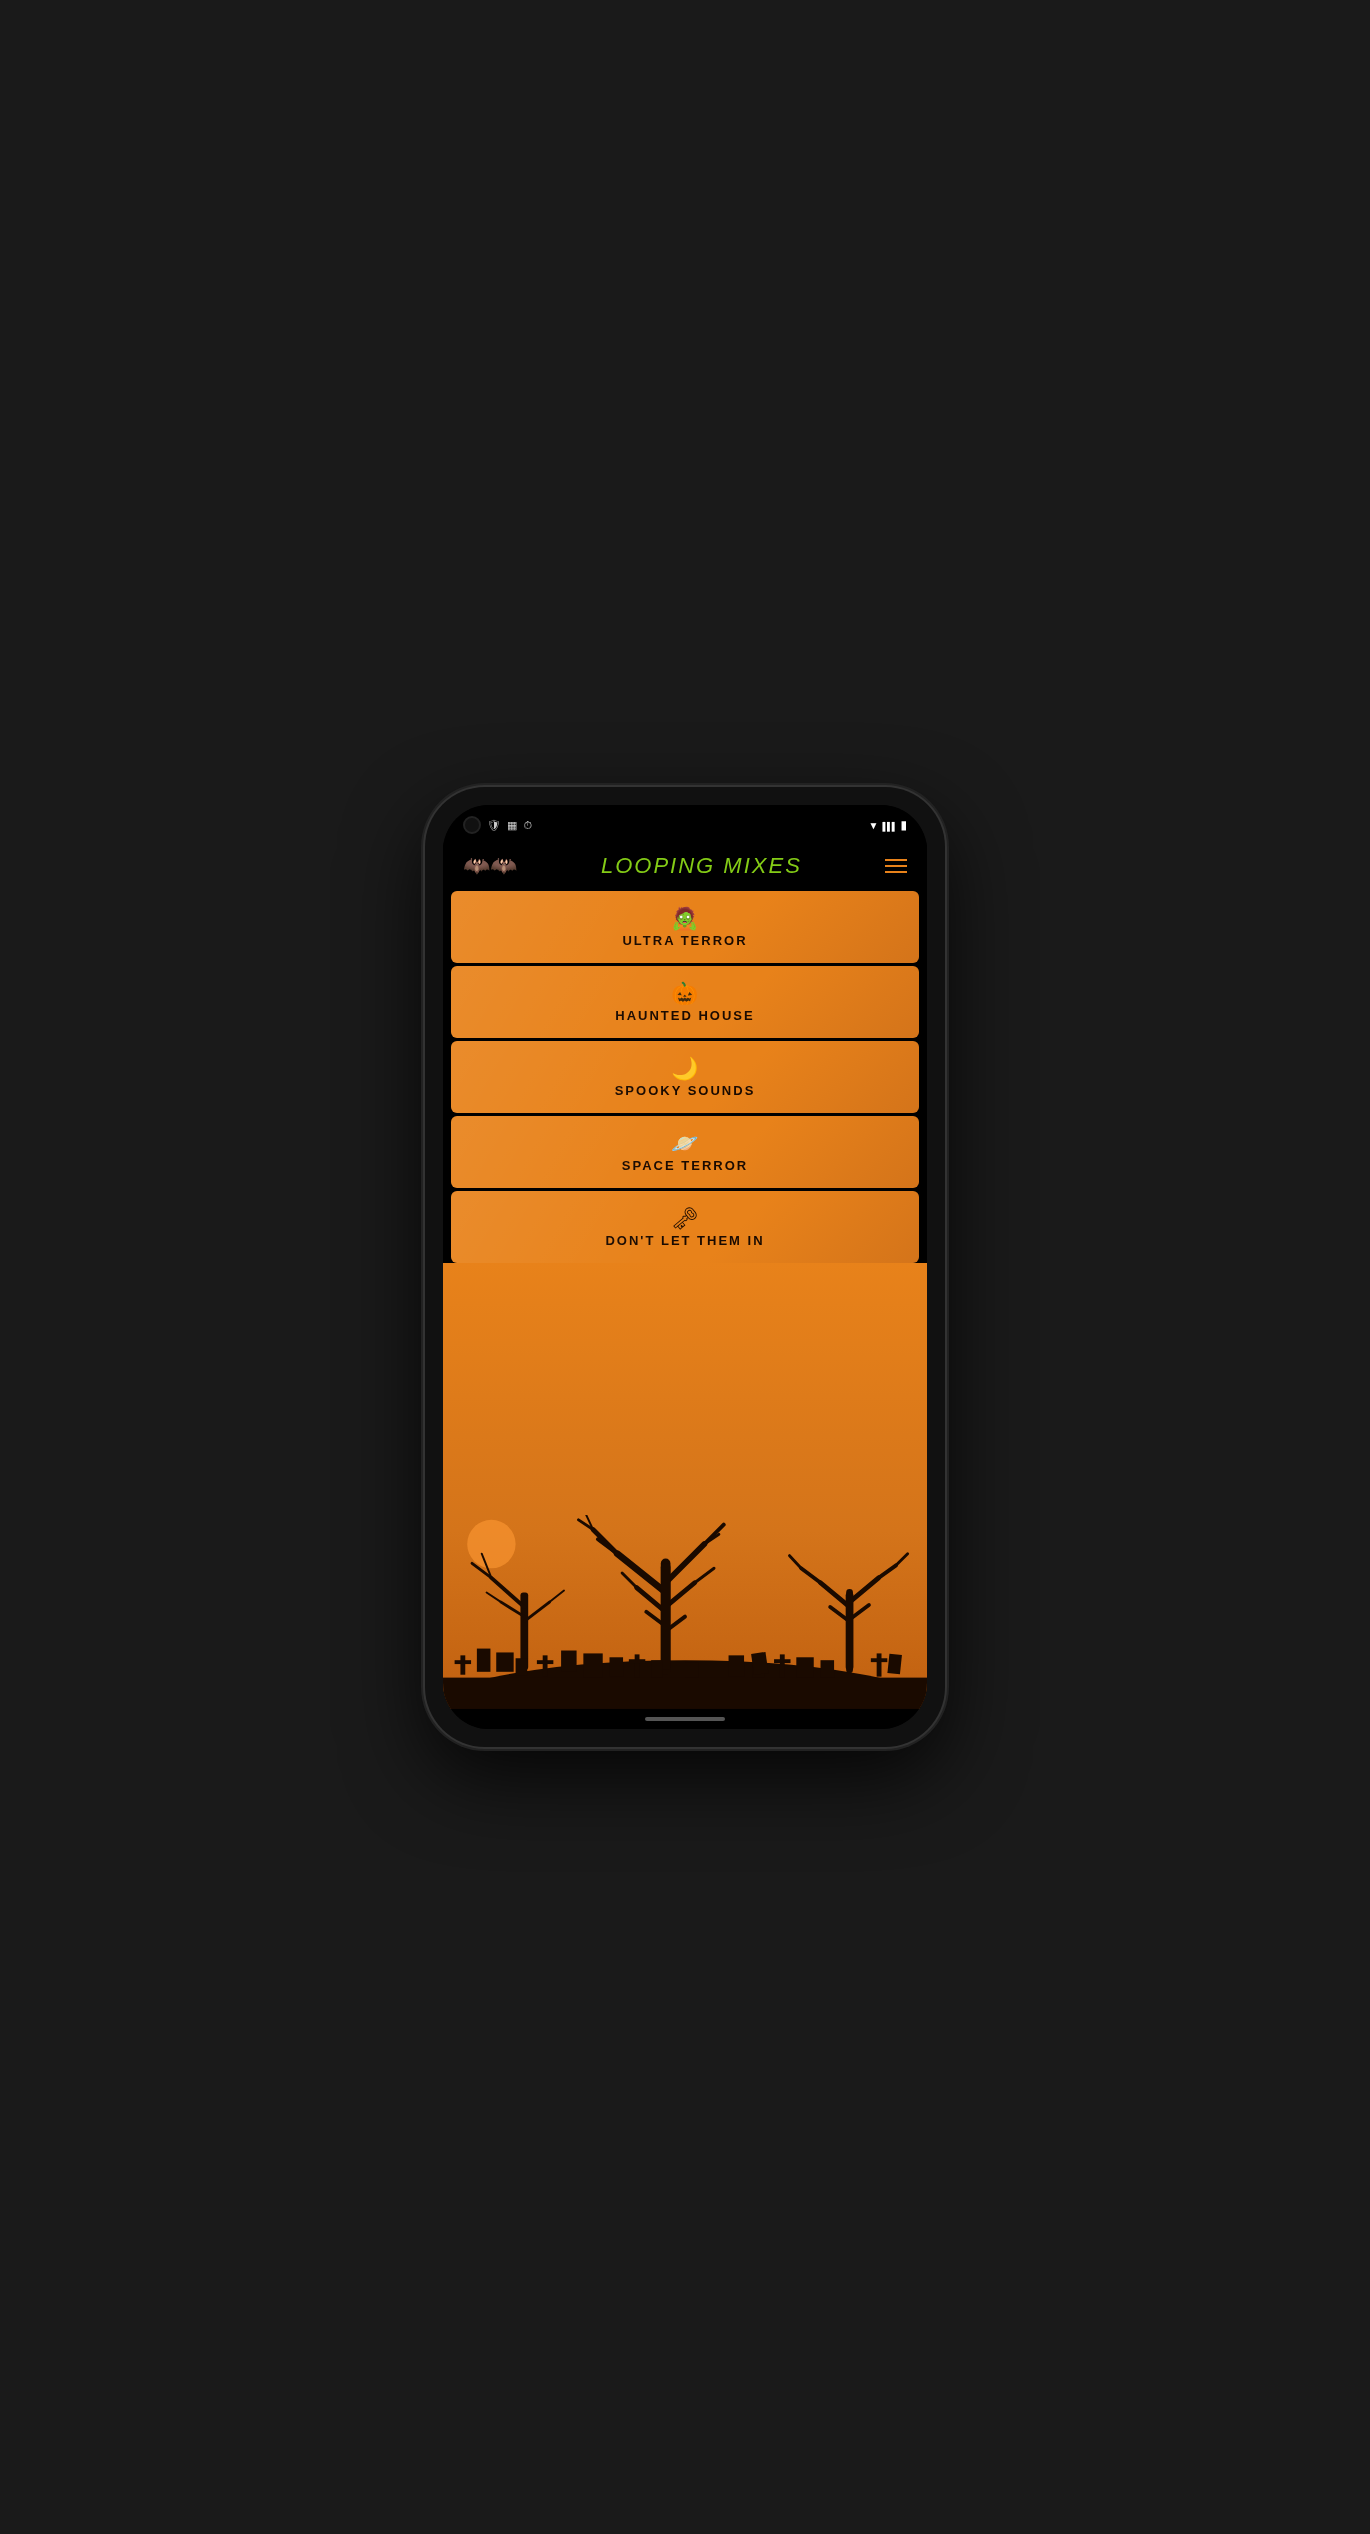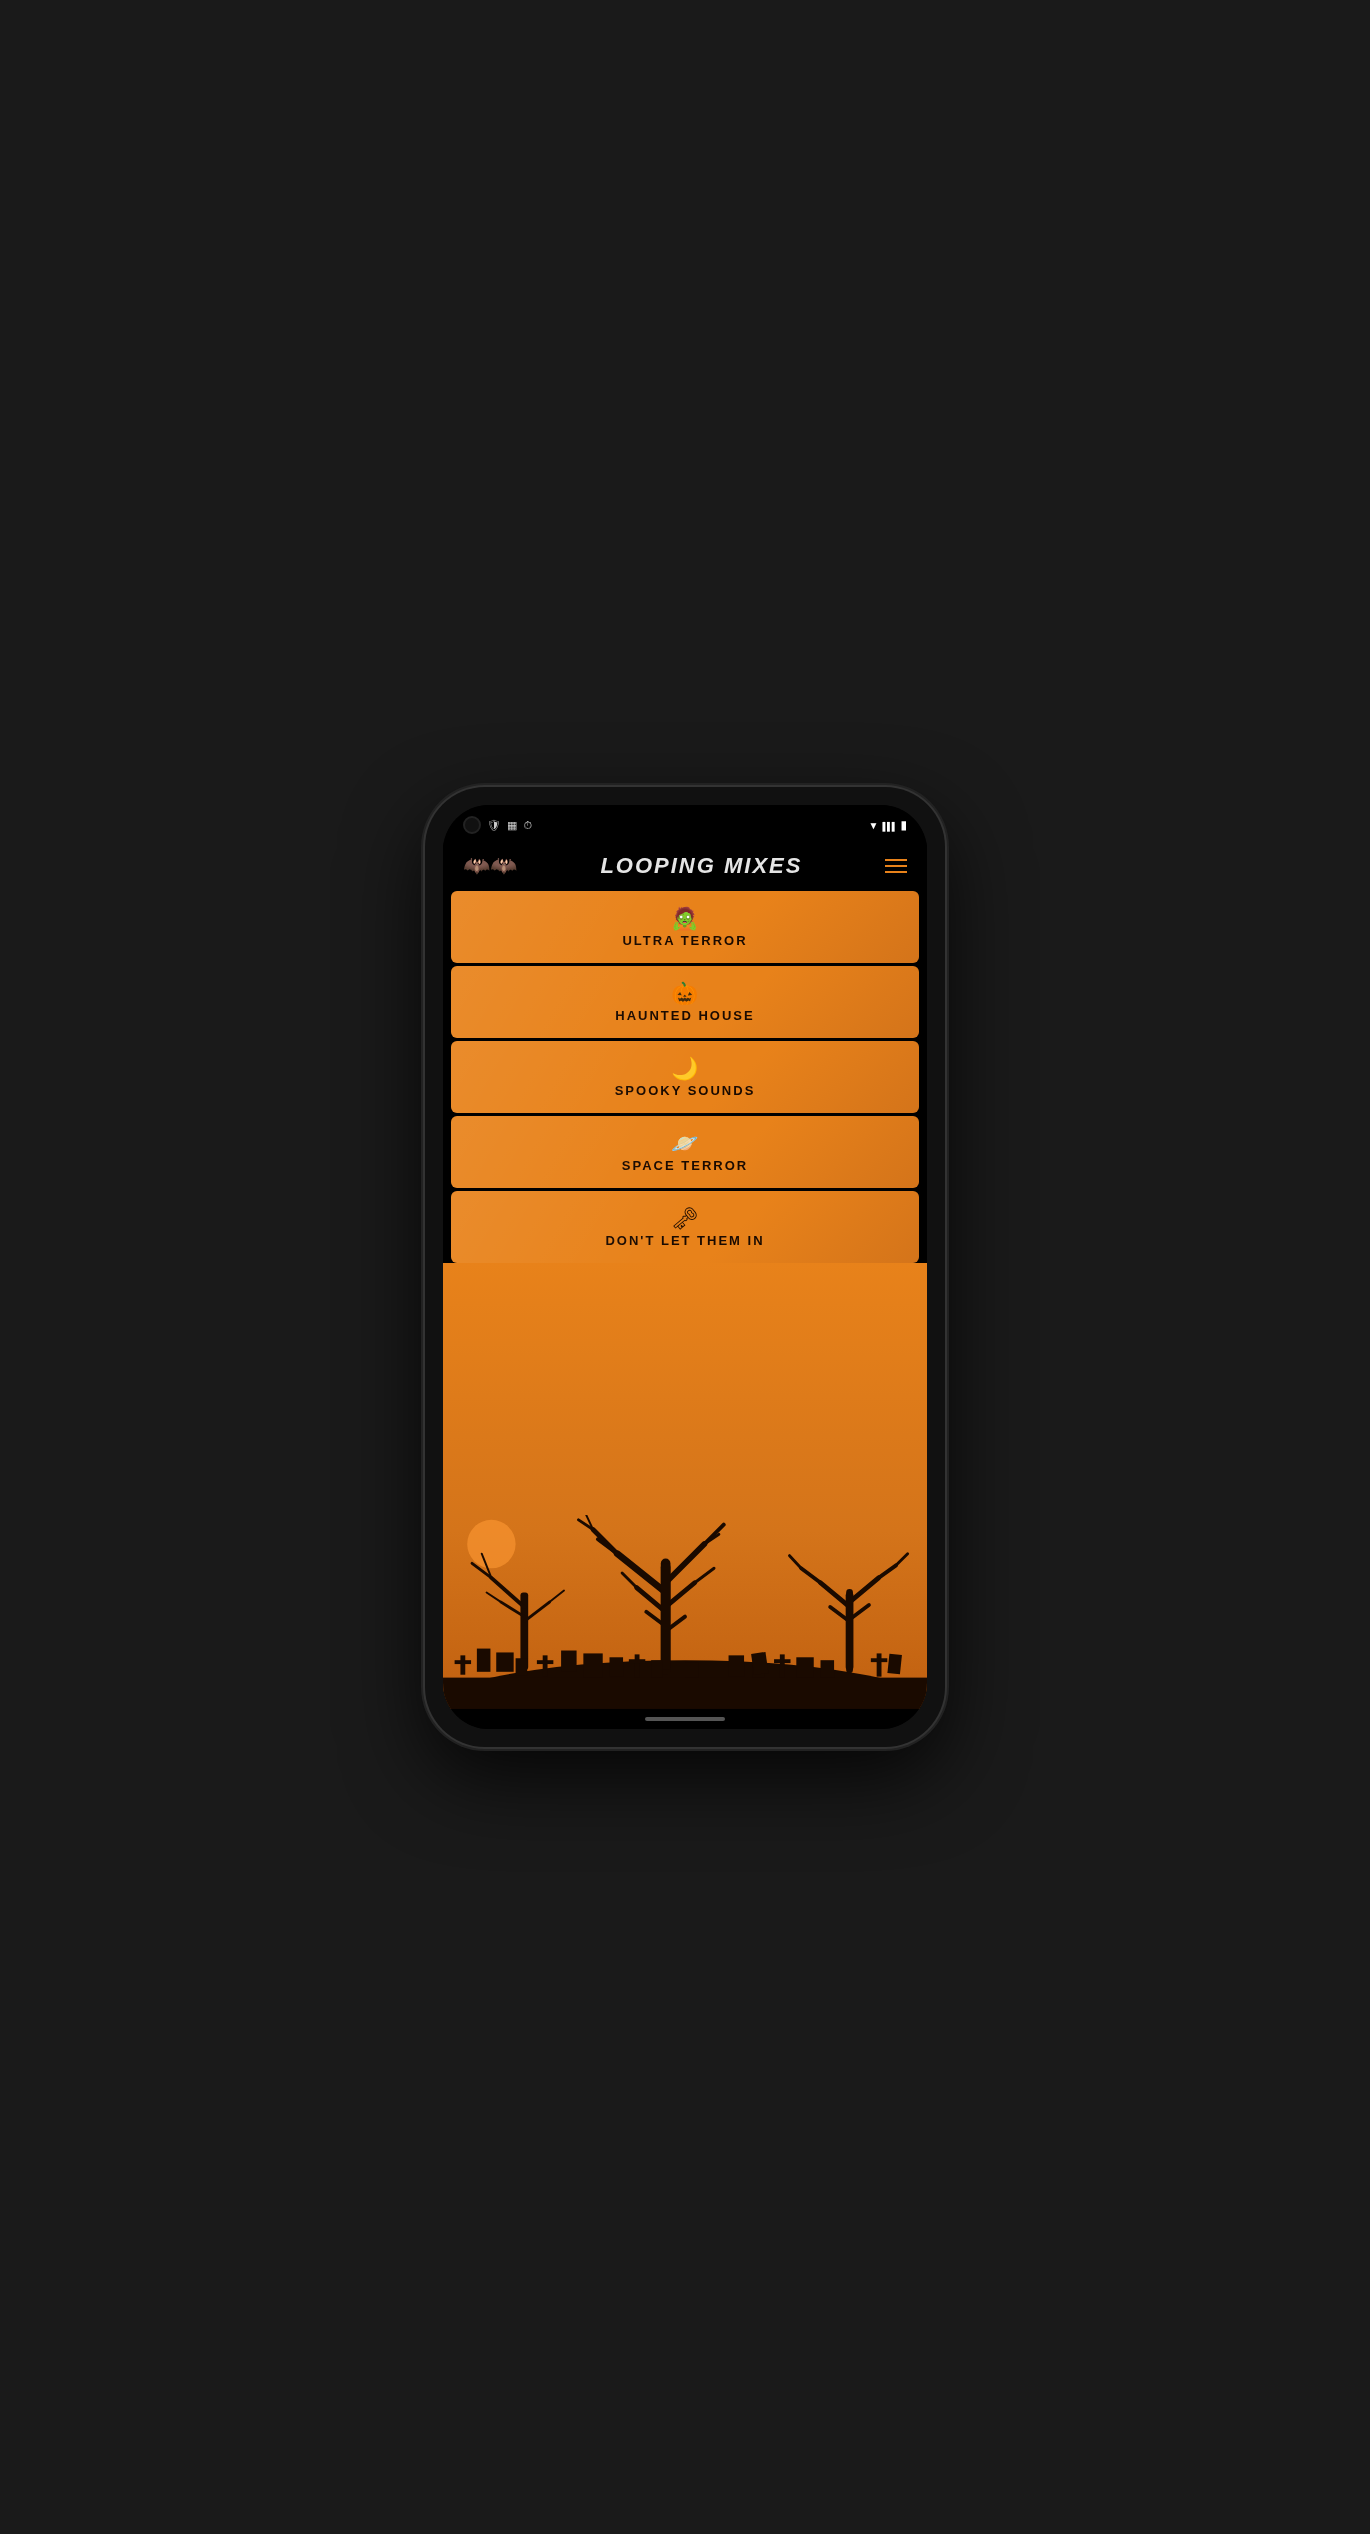--- a/index.html
+++ b/index.html
@@ -95,22 +95,22 @@
     }
 
     .bats-icon {
       font-size: 22px;
       color: #e8821a;
     }
 
     .app-title {
       font-family: 'Arial Black', Arial, sans-serif;
       font-size: 22px;
-      font-weight: 700;
-      color: #e5e5e5;
+      font-weight: 400;
+      color: #84cc16;
       text-transform: uppercase;
       letter-spacing: 2px;
       font-style: italic;
     }
 
     .menu-icon {
       color: #e8821a;
       font-size: 20px;
       display: flex;
       flex-direction: column;

